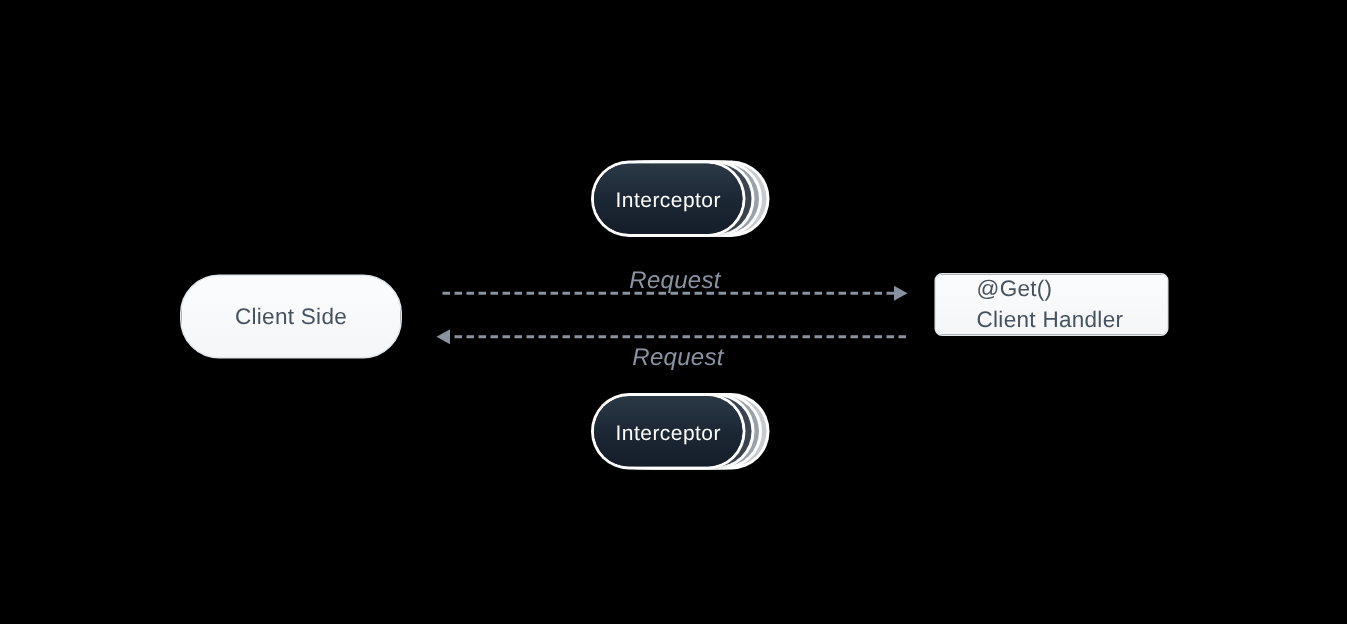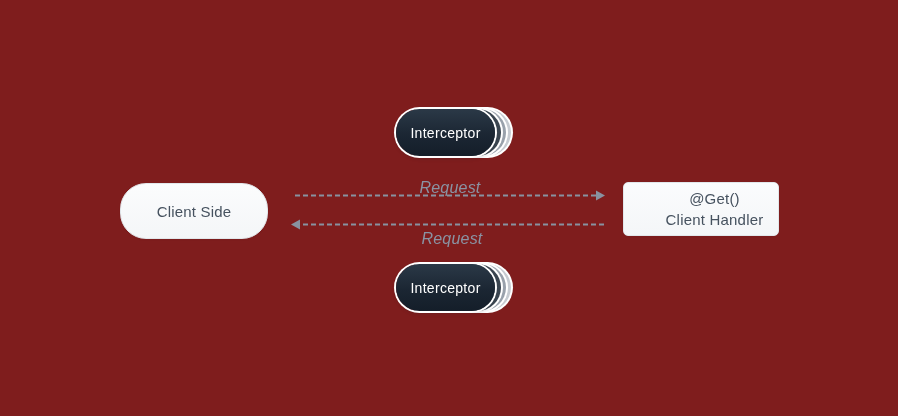--- a/index.html
+++ b/index.html
@@ -5,23 +5,22 @@
   * { margin: 0; padding: 0; box-sizing: border-box; }
   html, body { background: #ffffff; }
   body {
     font-family: "Liberation Sans", "DejaVu Sans", sans-serif;
     -webkit-font-smoothing: antialiased;
   }
   .canvas {
     position: relative;
     width: 898px;
     height: 416px;
-    background: #7f1d1d;
+    background: #000000;
     overflow: hidden;
-    text-align: center;
   }
 
   
   .node-box {
     position: absolute;
     background: linear-gradient(180deg, #fbfcfd 0%, #f4f6f8 100%);
     border: 1px solid #e2e7eb;
     border-radius: 5px;
     box-shadow: 0 1px 2px rgba(30, 45, 62, 0.05);
     color: #46525f;
@@ -29,21 +28,21 @@
     font-weight: 500;
     letter-spacing: 0.2px;
   }
   .client-box {
     left: 120px; top: 183px;
     width: 148px; height: 56px;
     display: flex; align-items: center; justify-content: center; border-radius: 26px;
   }
   .route-box {
     left: 623px; top: 182px;
-    width: 156px; height: 54px;
+    width: 156px; height: 42px;
     display: flex; flex-direction: column; justify-content: center;
     padding-left: 27px;
     line-height: 21px;
   }
 
   
   .interceptor-stack {
     position: absolute;
     width: 117px; height: 47px;
   }

